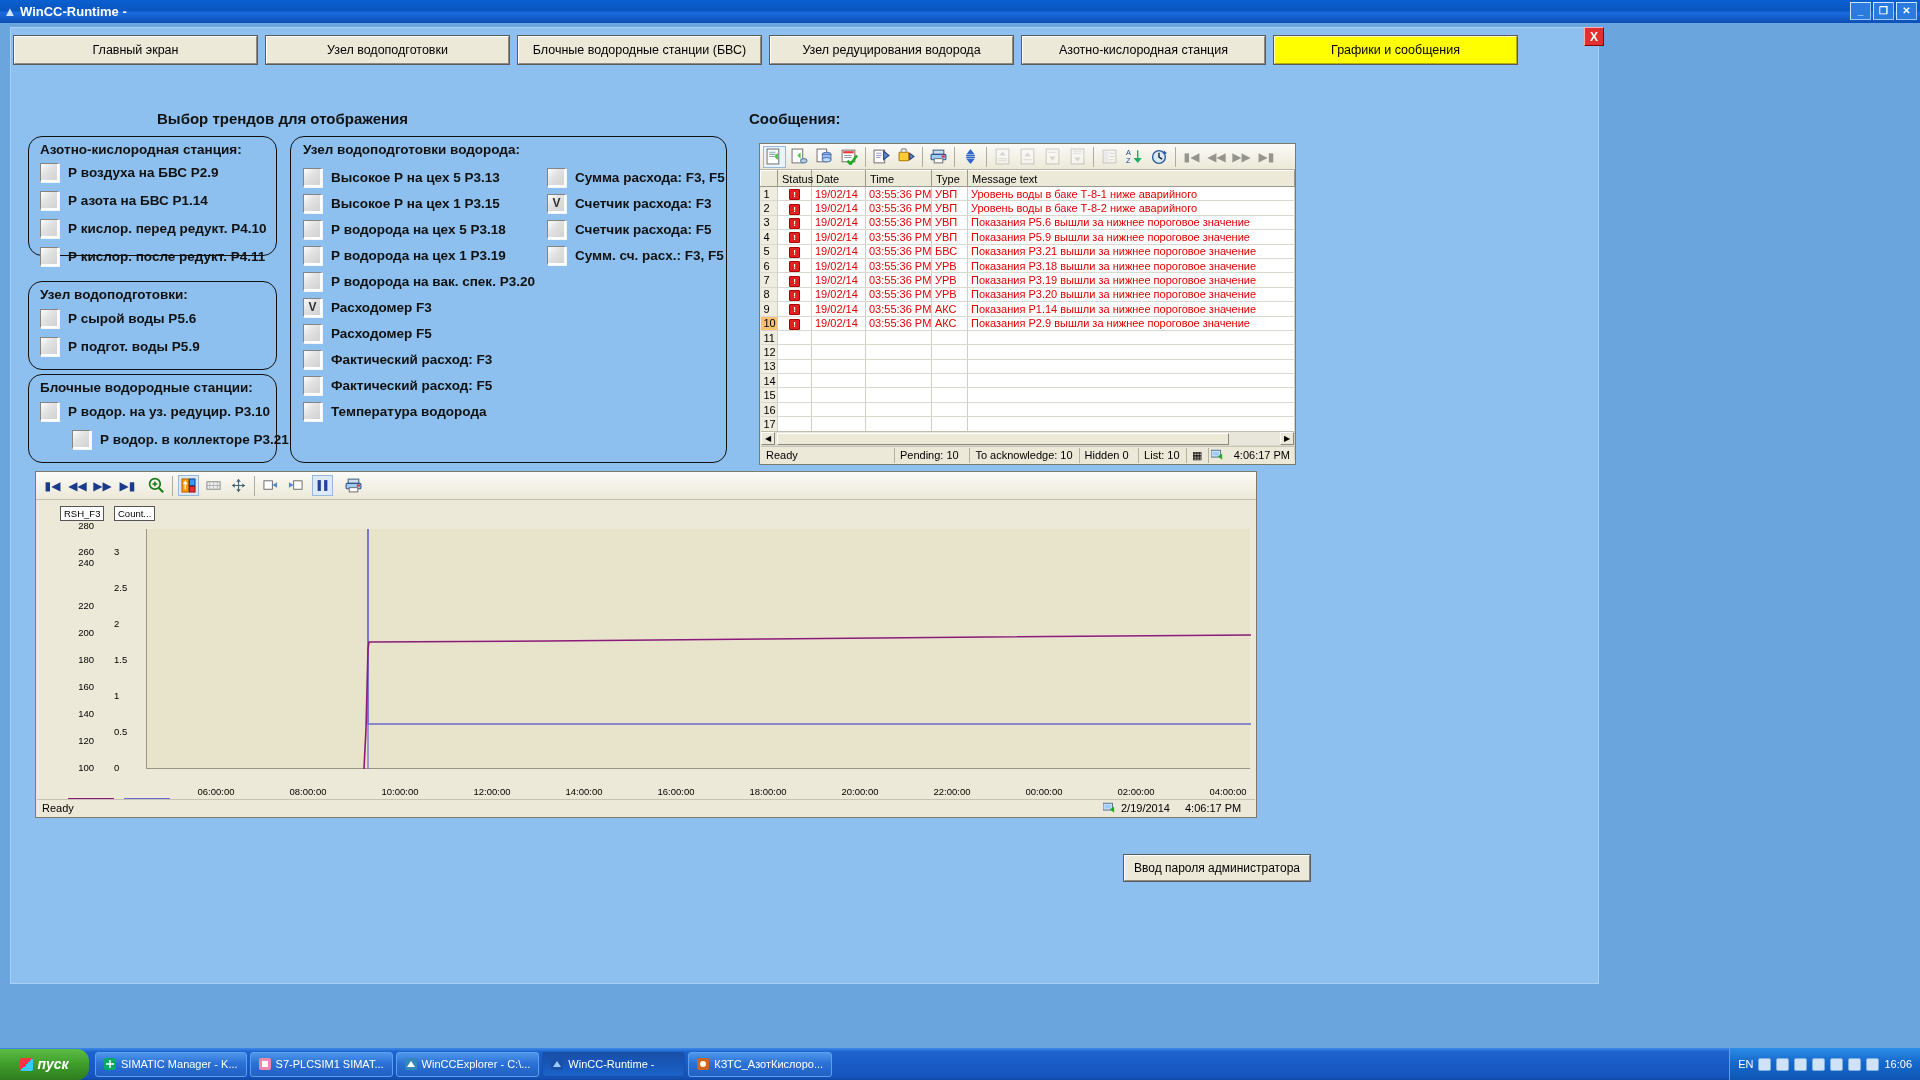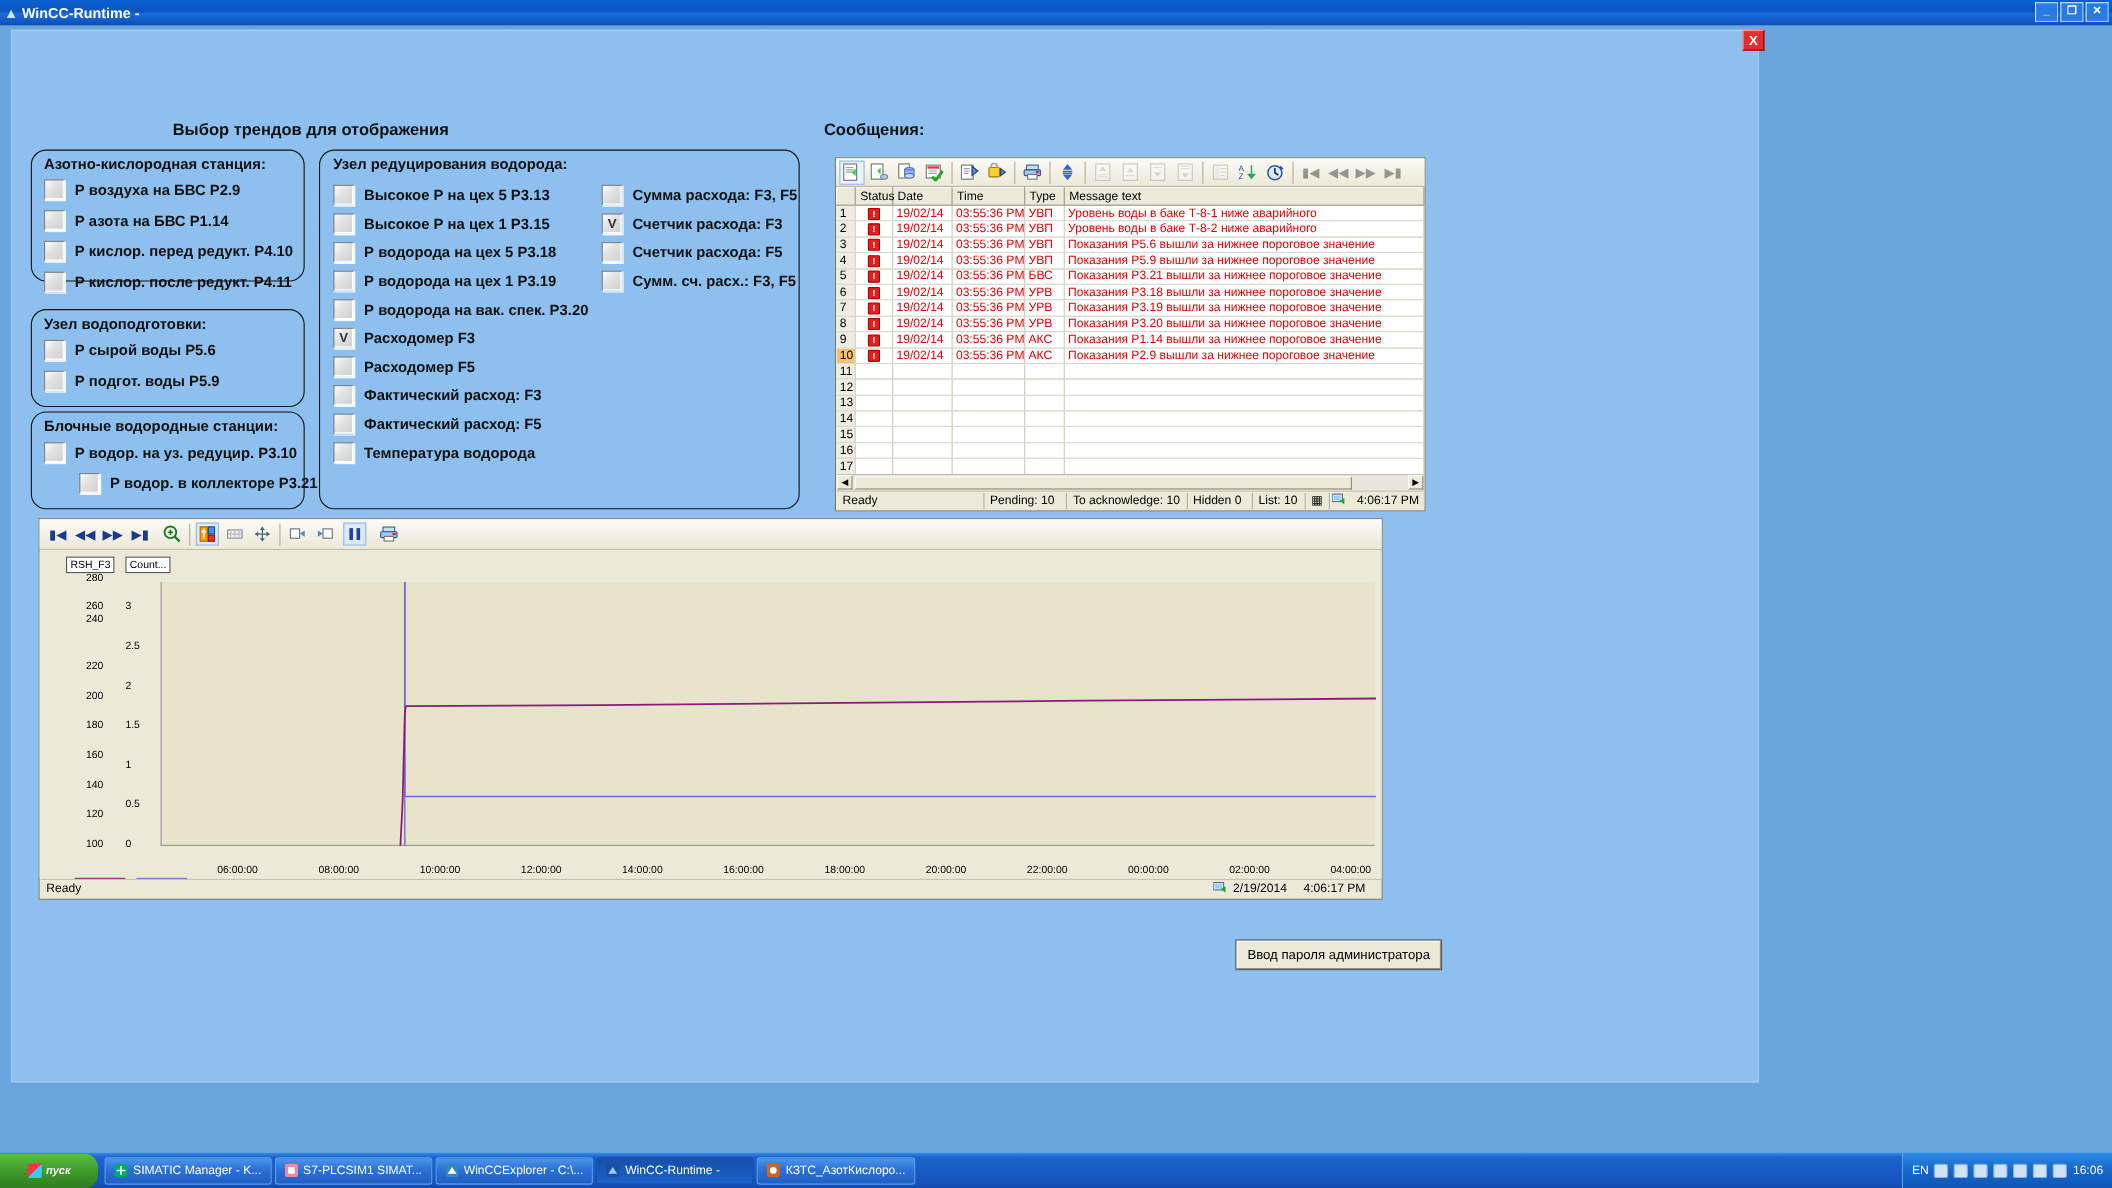--- a/index.html
+++ b/index.html
@@ -171,21 +171,21 @@
   
   .taskbar {
     position:absolute; left:0; bottom:0; width:1920px; height:32px;
     background: linear-gradient(180deg,#3e8ae8 0%,#1c63cf 12%,#1553bb 90%,#0f4aa8 100%);
     display:flex; align-items:center;
   }
   .startbtn {
     width:89px; height:31px; margin-right:6px;
     background: linear-gradient(180deg,#5cbd45 0%,#3f9c2b 50%,#2e7d1e 100%);
     border-top-right-radius:12px; border-bottom-right-radius:12px;
-    color:#fff; font-weight:bold; font-size:10px; font-style:italic;
+    color:#fff; font-weight:bold; font-size:14px; font-style:italic;
     display:flex; align-items:center; justify-content:center; gap:4px;
   }
   .flag { width:13px; height:13px; display:inline-block; background:
     linear-gradient(135deg,#f34 50%,#3cf 50%); border-radius:2px; }
   .tasks { display:flex; gap:3px; align-items:center; }
   .task {
     height:25px; min-width:143px; padding:0 8px; display:flex; align-items:center; gap:5px;
     background: linear-gradient(180deg,#4d97ea 0%,#2b71d6 45%,#215fc2 100%);
     border:1px solid #5aa0ee; border-radius:3px; color:#fff; font-size:11px; white-space:nowrap;
     overflow:hidden;
@@ -208,20 +208,28 @@
     <span class="tb-title">WinCC-Runtime -</span>
     <div class="tb-btns">
       <div class="tb-btn">_</div>
       <div class="tb-btn">❐</div>
       <div class="tb-btn">✕</div>
     </div>
   </div>
 
   <div class="app">
 
+    <div class="navbar">
+      <div class="navbtn w1">Главный экран</div>
+      <div class="navbtn w1">Узел водоподготовки</div>
+      <div class="navbtn w1">Блочные водородные станции (БВС)</div>
+      <div class="navbtn w1">Узел редуцирования водорода</div>
+      <div class="navbtn w1">Азотно-кислородная станция</div>
+      <div class="navbtn w1 active">Графики и сообщения</div>
+    </div>
 
     <div class="hdr" style="left:146px; top:82px;">Выбор трендов для отображения</div>
     <div class="hdr" style="left:738px; top:82px;">Сообщения:</div>
 
     <div class="group" style="left:17px; top:108px; width:249px; height:120px;"></div>
     <div class="group-title" style="left:29px; top:114px;">Азотно-кислородная станция:</div>
     <div class="cbrow" style="left:29px; top:135px;">
       <div class="cbox"></div>
       <div class="cblabel">Р воздуха на БВС Р2.9</div>
     </div>
@@ -254,21 +262,21 @@
     <div class="cbrow" style="left:29px; top:374px;">
       <div class="cbox"></div>
       <div class="cblabel">Р водор. на уз. редуцир. Р3.10</div>
     </div>
     <div class="cbrow" style="left:29px; top:402px;padding-left:32px;">
       <div class="cbox"></div>
       <div class="cblabel">Р водор. в коллекторе Р3.21</div>
     </div>
 
     <div class="group" style="left:279px; top:108px; width:437px; height:327px;"></div>
-    <div class="group-title" style="left:292px; top:114px;">Узел редуцирования водорода:</div>
+    <div class="group-title" style="left:292px; top:114px;">Узел водоподготовки водорода:</div>
 
     <div class="cbrow" style="left:292px; top:140px;">
       <div class="cbox"></div>
       <div class="cblabel">Высокое Р на цех 5 Р3.13</div>
     </div>
     <div class="cbrow" style="left:292px; top:166px;">
       <div class="cbox"></div>
       <div class="cblabel">Высокое Р на цех 1 Р3.15</div>
     </div>
     <div class="cbrow" style="left:292px; top:192px;">

